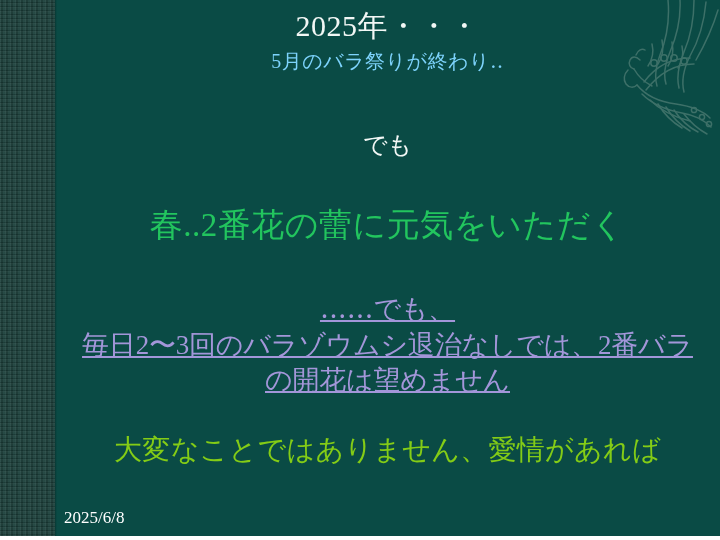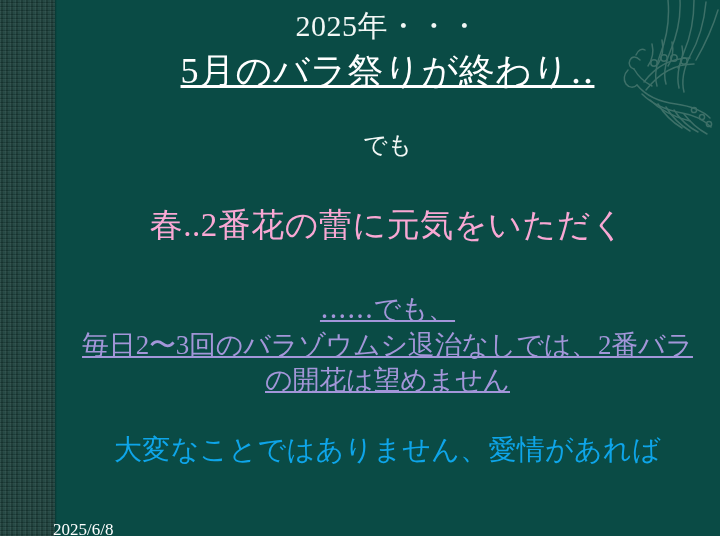--- a/index.html
+++ b/index.html
@@ -75,59 +75,57 @@
   }
 
   #line-year {
     top: 8px;
     font-size: 30px;
     color: #f2f7f5;
     letter-spacing: 0.5px;
   }
   #line-festival {
     top: 50px;
-    font-size: 36px;
-    color: #ffffff;
+    font-size: 20px;
+    color: #7dd3fc;
     letter-spacing: 0.5px;
-    text-decoration: underline;
   }
   #line-demo {
     top: 131px;
     font-size: 24px;
     color: #f2f7f5;
   }
   #line-spring {
     top: 206px;
     font-size: 33px;
-    color: #f9a8d4;
+    color: #22c55e;
     letter-spacing: 0.5px;
   }
   #block-warning {
     top: 292px;
     font-size: 27px;
     color: #a396d9;
     line-height: 1.32;
     letter-spacing: -0.2px;
     text-decoration: underline;
   }
   #line-closing {
     top: 433px;
     font-size: 28px;
-    color: #0ea5e9;
+    color: #84cc16;
     letter-spacing: 0.3px;
   }
 
   #date-stamp {
     position: absolute;
-    left: 53px;
+    left: 64px;
     top: 508px;
     font-size: 17px;
     color: #ffffff;
     text-align: left;
-    margin-top: 12px;
   }
 </style>
 </head>
 <body>
 
 <div id="slide">
 
   <div id="left-band"></div>
   <div id="band-edge"></div>
 

